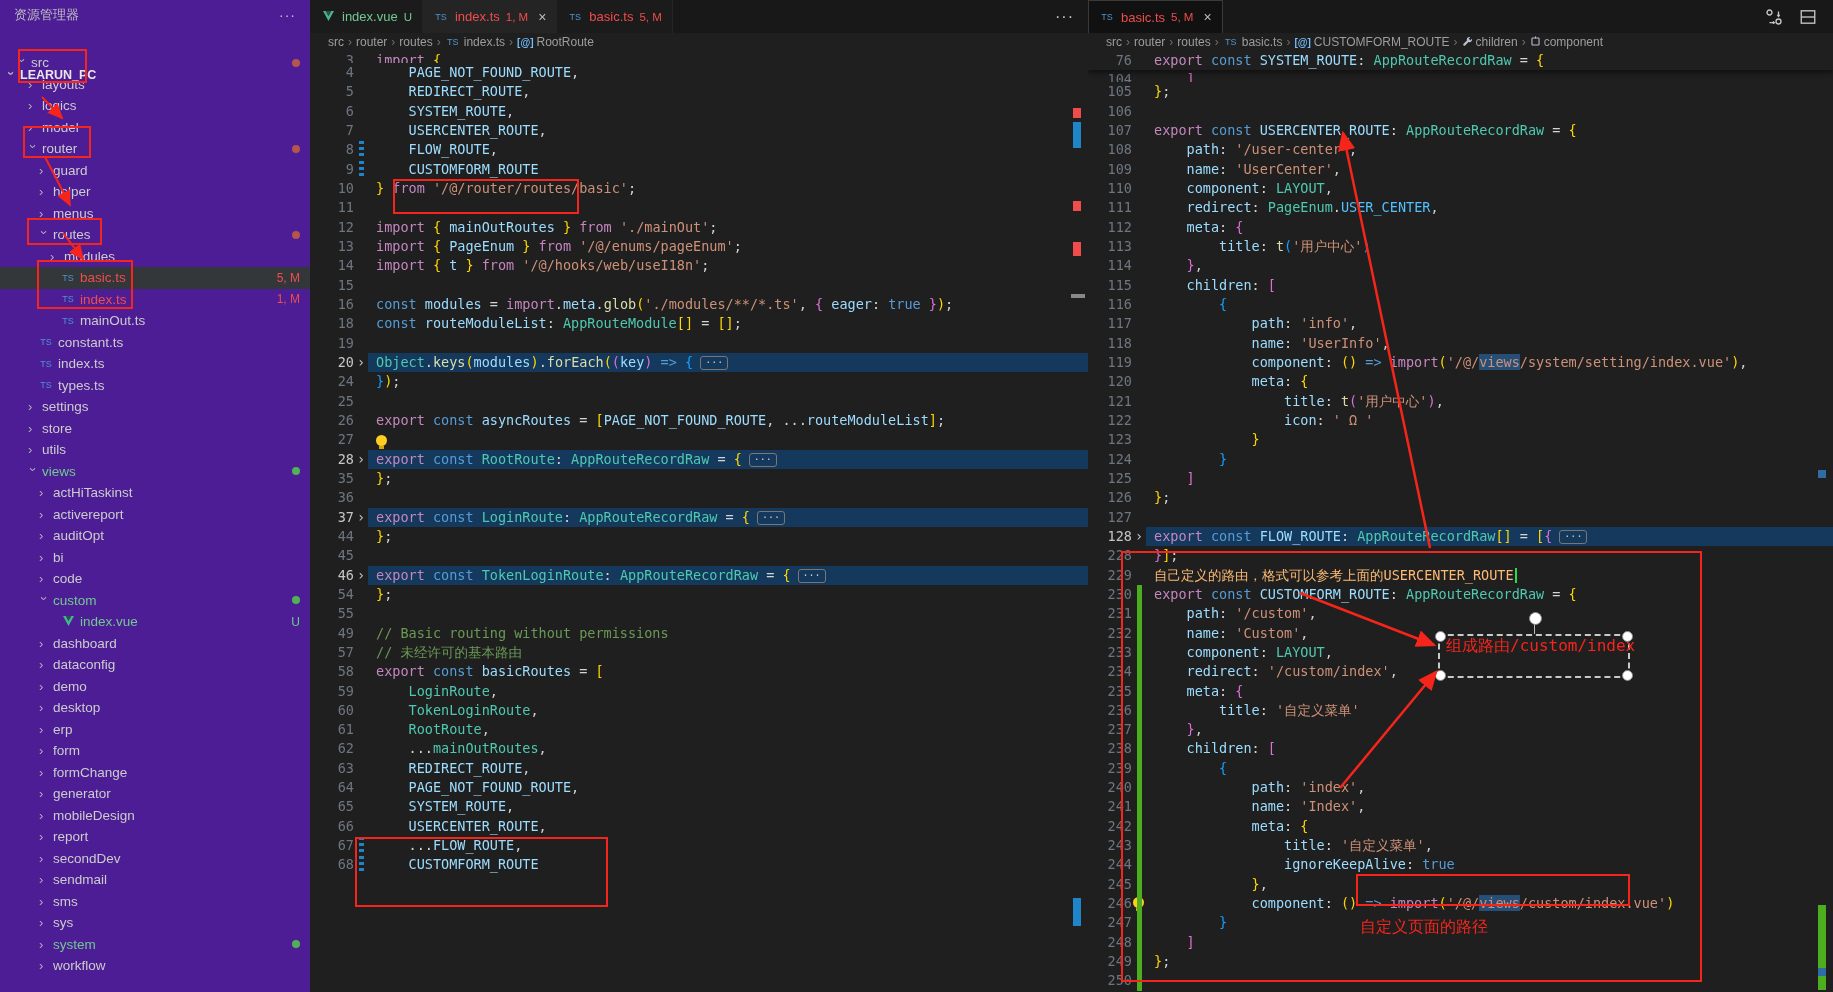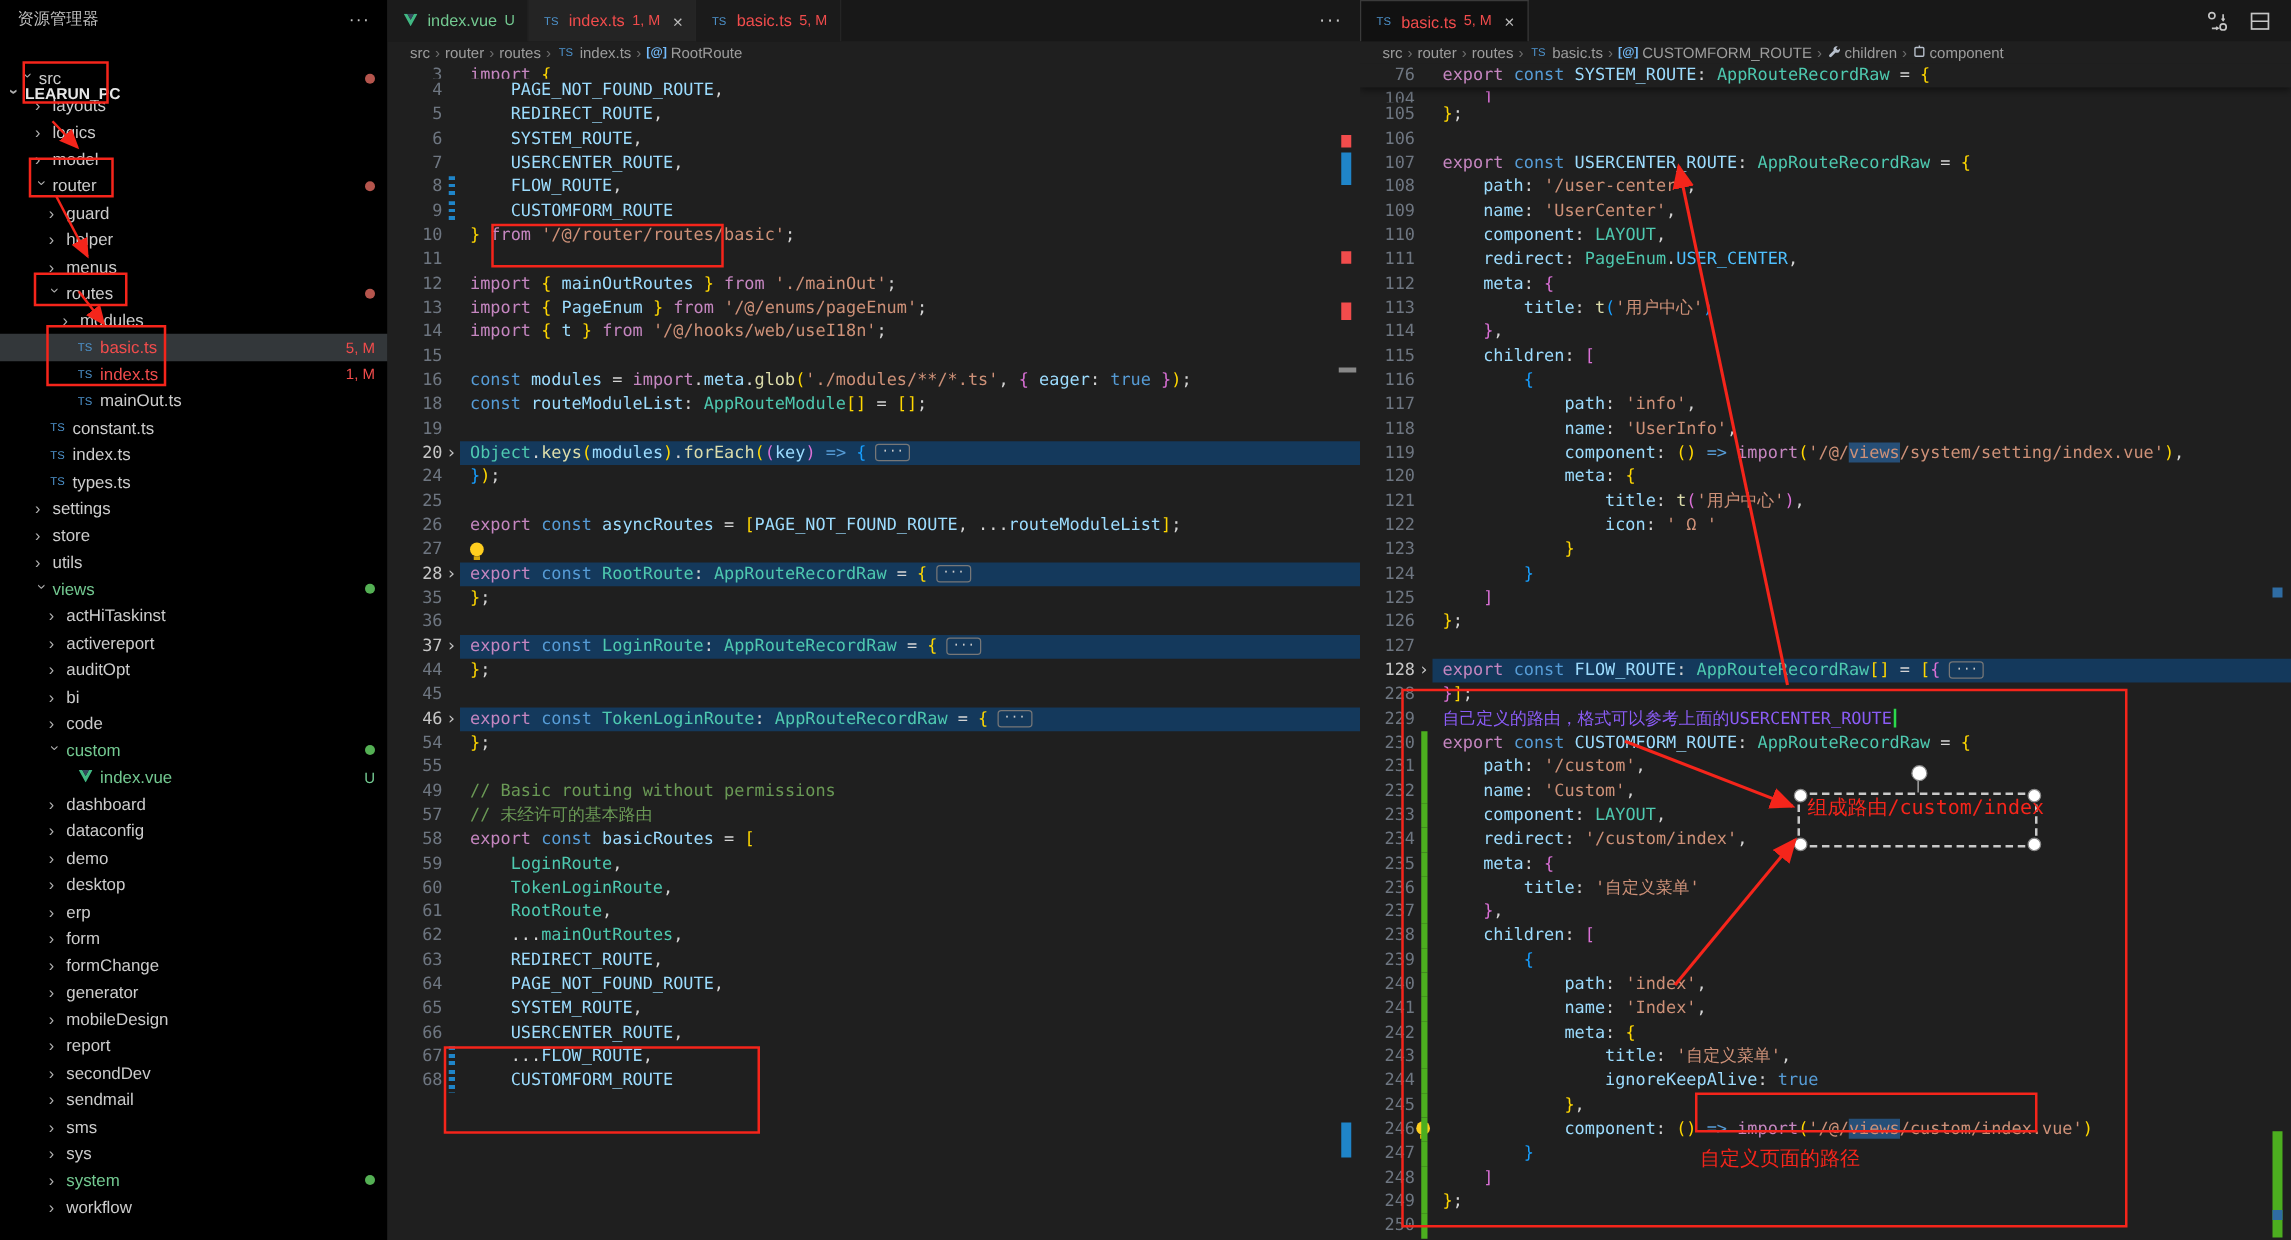--- a/index.html
+++ b/index.html
@@ -1,20 +1,20 @@
 <!DOCTYPE html>
 <html><head>
 <meta charset="utf-8">
 <style>
   html,body{margin:0;padding:0;background:#181818;width:1833px;height:992px;overflow:hidden;
     font-family:"Liberation Sans", sans-serif;}
   #app{position:relative;width:1833px;height:992px;background:#181818;color:#ccc;}
 
   
-  #sidebar{position:absolute;left:0;top:0;width:310px;height:992px;background:#000000;border-right:1px solid #2a2a2a;}
+  #sidebar{position:absolute;left:0;top:0;width:310px;height:992px;background:#4c1d95;border-right:1px solid #2a2a2a;}
   #sb-title{display:flex;align-items:center;height:30px;padding:0 14px;color:#bfbfbf;font-size:13px;}
   #sb-title .kebab{margin-left:auto;color:#c5c5c5;font-size:14px;letter-spacing:1px;cursor:pointer;}
   #sb-root{display:flex;align-items:center;height:22px;padding:0 6px;font-weight:bold;font-size:12.5px;color:#e7e7e7;margin-top:34px;}
   #sb-root .chev{margin-right:4px;}
   .chev{display:inline-block;width:10px;color:#b0b0b0;font-size:13px;transform-origin:50% 55%;}
   .chev.exp{transform:rotate(90deg);}
   #tree{position:absolute;top:52px;left:0;right:0;bottom:0;}
   .trow{display:flex;align-items:center;height:21.5px;font-size:13.5px;color:#cccccc;cursor:pointer;white-space:nowrap;}
   .trow.sel{background:#33373a;}
   .trow .lbl{margin-left:4px;}
@@ -50,21 +50,21 @@
   .num{width:44px;text-align:right;color:#6e7681;flex:none;padding-right:2px;}
   .marker{width:12px;flex:none;position:relative;}
   .marker .foldch{position:absolute;left:1px;top:0;color:#c5c5c5;}
   .marker.mod::after{content:"";position:absolute;left:3px;top:1px;bottom:1px;width:5px;
     background:repeating-linear-gradient(180deg,#1f85c9 0 3px,transparent 3px 6px);}
   .marker.add::after{content:"";position:absolute;left:3px;top:0;bottom:0;width:5px;background:#4cae1f;}
   .content{flex:1;padding-left:8px;}
   .c-kw{color:#C586C0}.c-st{color:#569CD6}.c-id{color:#9CDCFE}.c-ty{color:#4EC9B0}
   .c-str{color:#CE9178}.c-fn{color:#DCDCAA}.c-pl{color:#D4D4D4}
   .c-b1{color:#FFD700}.c-b2{color:#DA70D6}.c-b3{color:#179FFF}
-  .c-cm{color:#6A9955}.c-cl{color:#4FC1FF}.c-red{color:#8b5cf6}
+  .c-cm{color:#6A9955}.c-cl{color:#4FC1FF}.c-red{color:#fdba74}
   .c-strh{color:#CE9178;background:#264F78}
   .fold-badge{display:inline-block;border:1px solid #777;border-radius:3px;color:#ccc;
     font-size:10px;line-height:12px;padding:0 4px;margin-left:7px;vertical-align:middle;}
   .bulb{display:inline-block;width:11px;height:11px;border-radius:50%;background:#ffce1f;position:relative;vertical-align:middle;margin-right:4px;}
   .bulb::after{content:"";position:absolute;left:3px;bottom:-3px;width:5px;height:3px;background:#d5a70a;}
   .caret-green{display:inline-block;width:2px;height:15px;background:#2bd94c;vertical-align:middle;margin-left:1px;}
   .sticky{box-shadow:0 3px 5px rgba(0,0,0,.45);position:relative;z-index:3;background:#1f1f1f;}
 
   
   .ruler{position:absolute;top:33px;bottom:0;width:18px;right:0;}

